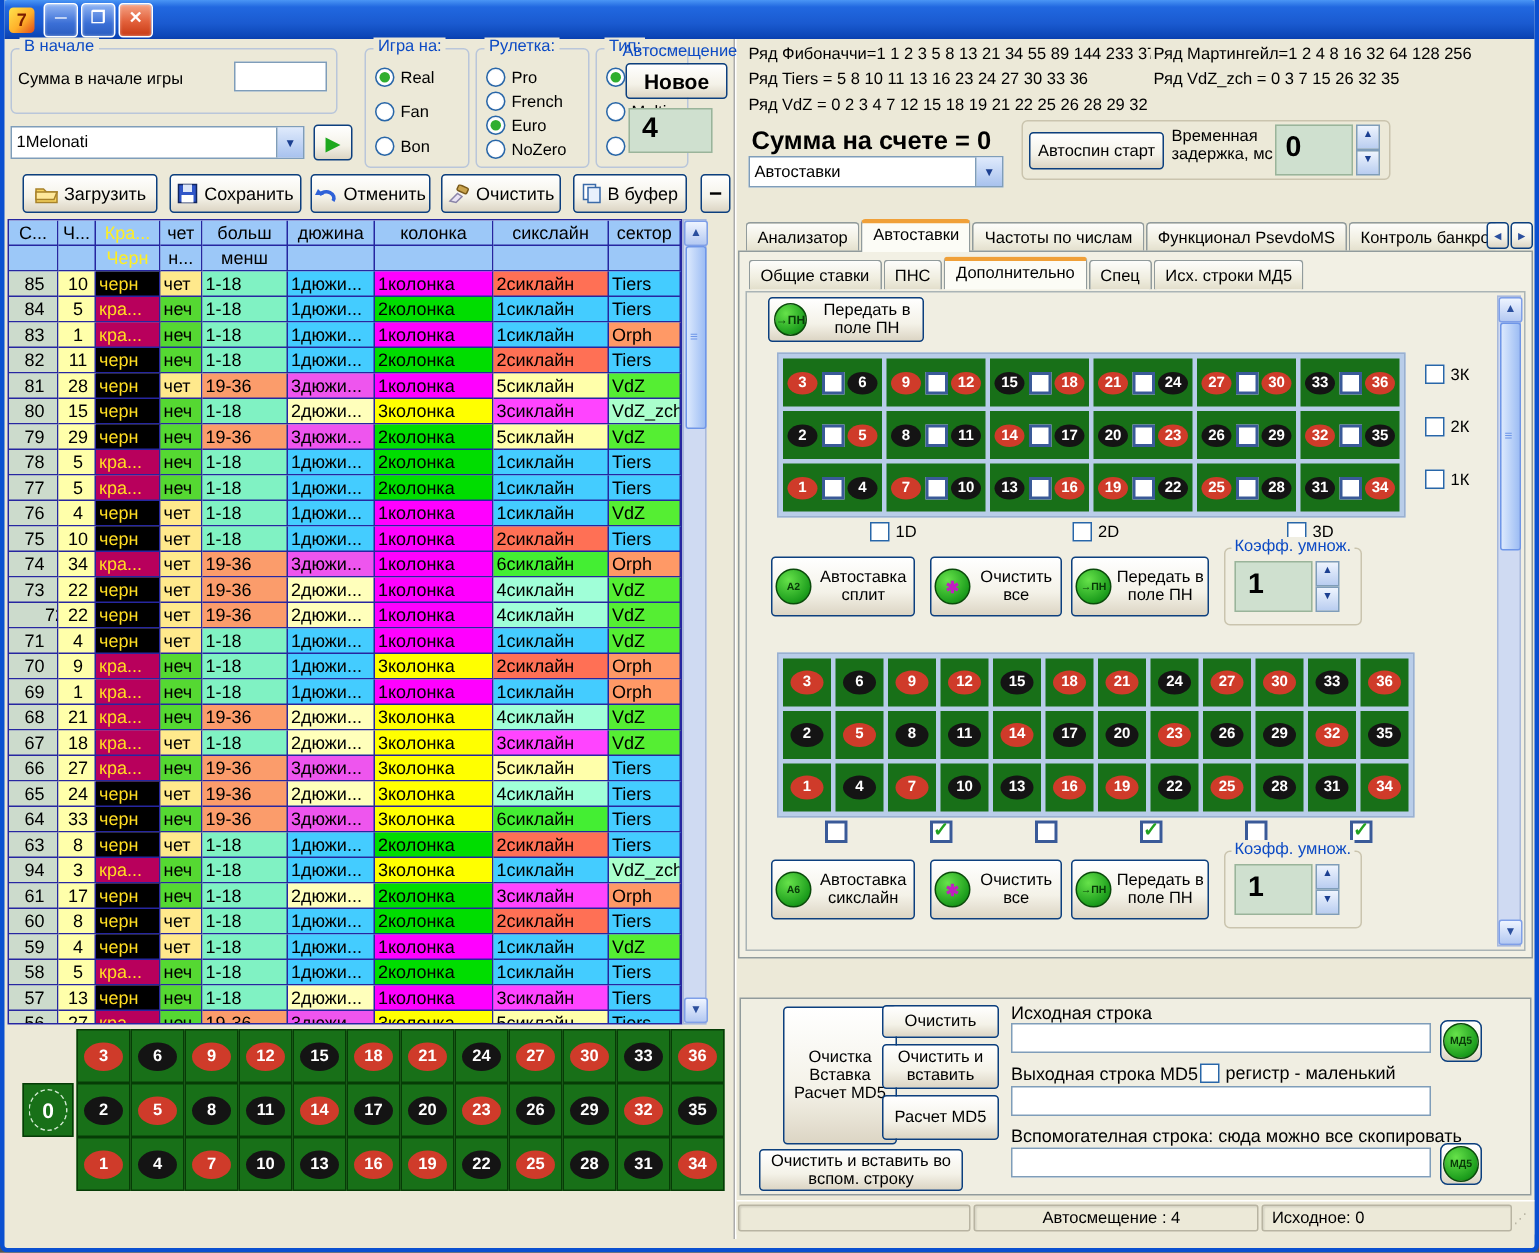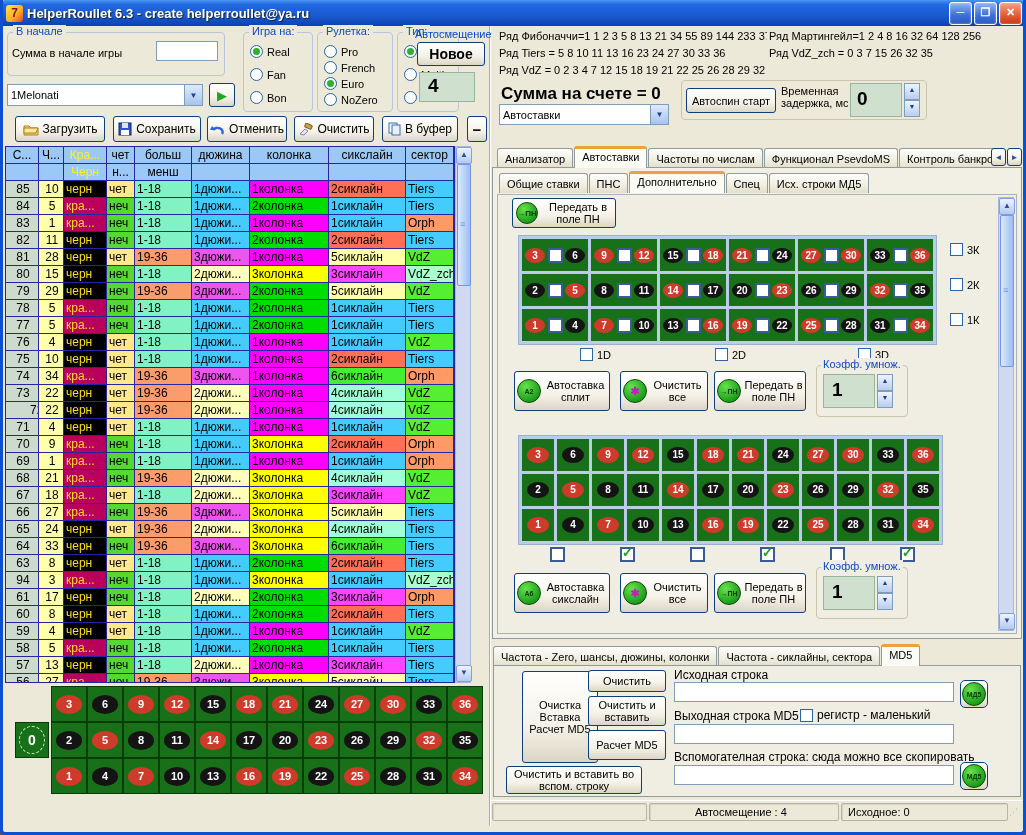--- a/index.html
+++ b/index.html
@@ -74,21 +74,20 @@
   .abs{position:absolute;box-sizing:border-box;}
   .blue{color:#0c4ac4;}
   svg{display:block;}
 </style>
 </head>
 <body>
 
 <div class="win">
   <div class="titlebar">
     <div class="ticon">7</div>
-    <div class="ttext">HelperRoullet 6.3 - create helperroullet@ya.ru</div>
     <div class="wbtn">─</div>
     <div class="wbtn">❒</div>
     <div class="wbtn close">✕</div>
   </div>
 
   <div class="abs" id="leftpane" style="left:0;top:26px;width:488px;height:800px;border-right:2px groove #fff;">
 
     <div class="gb" style="left:4px;top:6px;width:218px;height:44px;">
       <div class="lg">В начале</div>
       <div class="lbl" style="left:4px;top:14px;">Сумма в начале игры</div>
@@ -1028,25 +1027,20 @@
           </div>
         </div>
 
       <div class="vsb" style="right:2px;top:2px;height:434px;">
         <div class="sba" style="top:0;">▲</div>
         <div class="sba" style="bottom:0;">▼</div>
         <div class="sbt" style="top:17px;height:150px;"></div>
       </div>
     </div>
 
-    <div class="tabs" id="tabs-bottom" style="left:2px;top:615px;height:25px;">
-        <div class="tab">Частота - Zero, шансы, дюжины, колонки</div>
-        <div class="tab">Частота - сиклайны, сектора</div>
-        <div class="tab on">MD5</div>
-      </div>
     <div class="abs" style="left:2px;top:639px;width:528px;height:132px;border:1px solid #919b9c;background:#f0eee2;">
       <div class="b" style="position:absolute;left:12px;top:5px;width:76px;height:92px;padding:2px;margin-left:16px;">
         <span>Очистка Вставка Расчет MD5</span>
       </div>
       <div class="b" style="position:absolute;left:94px;top:4px;width:78px;height:22px;">
         <span>Очистить</span>
       </div>
       <div class="b" style="position:absolute;left:94px;top:30px;width:78px;height:30px;">
         <span>Очистить и вставить</span>
       </div>

